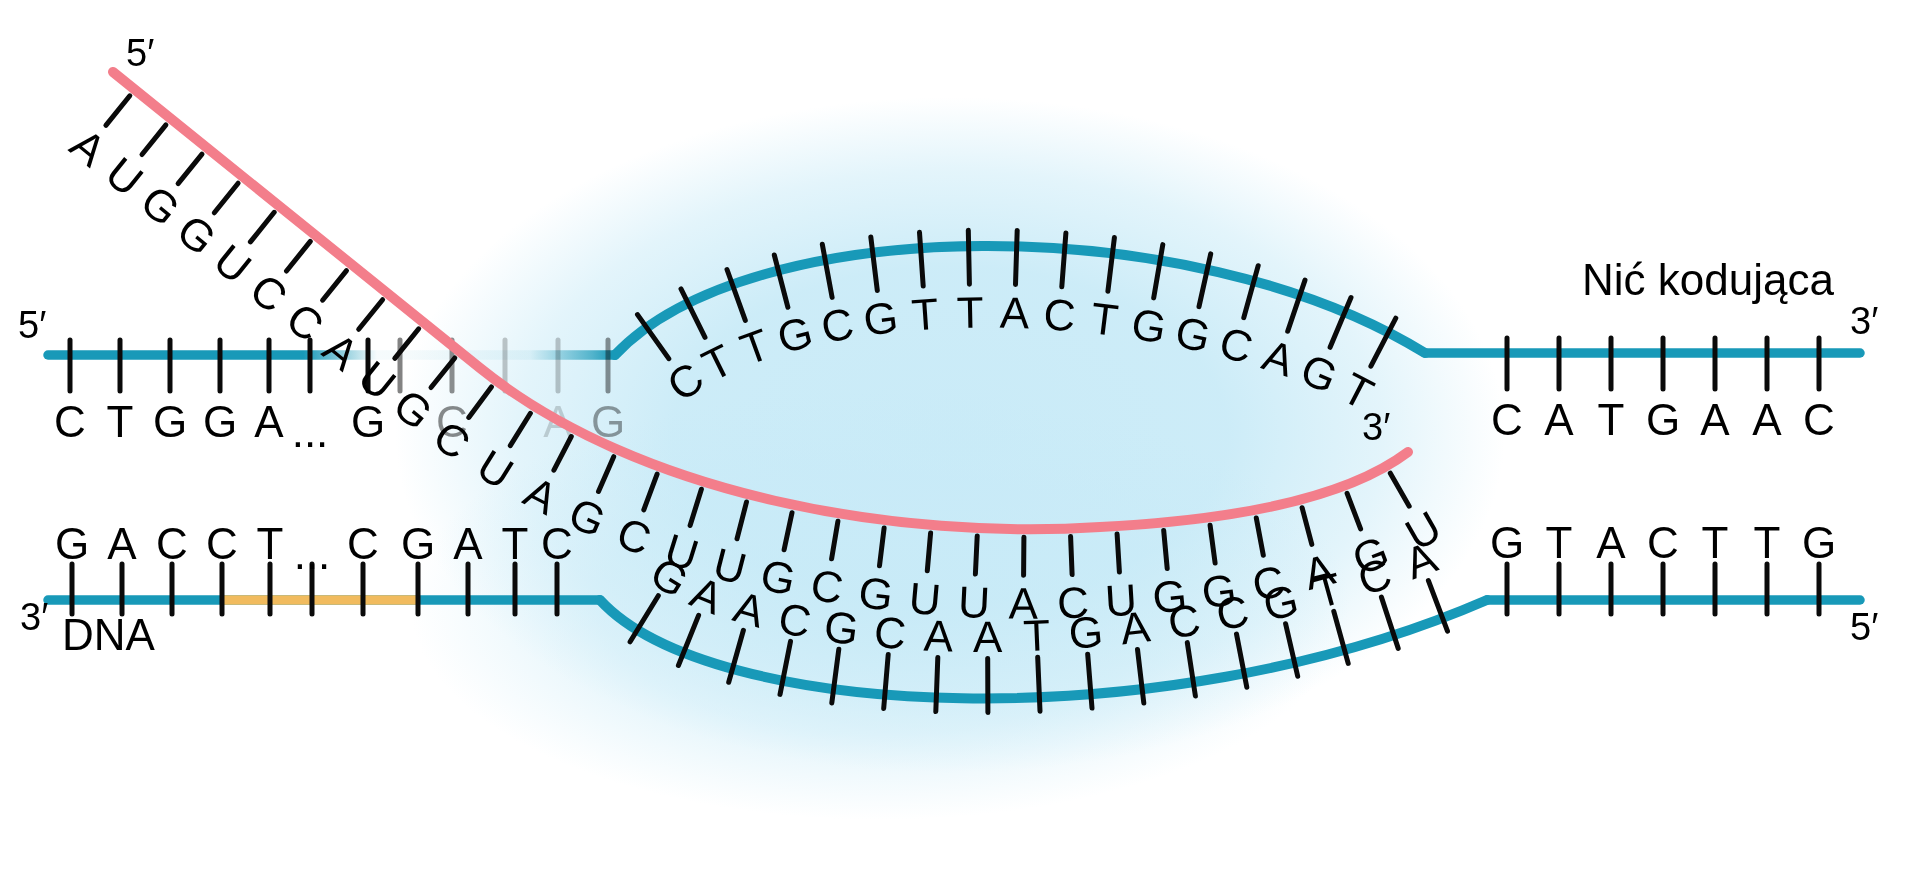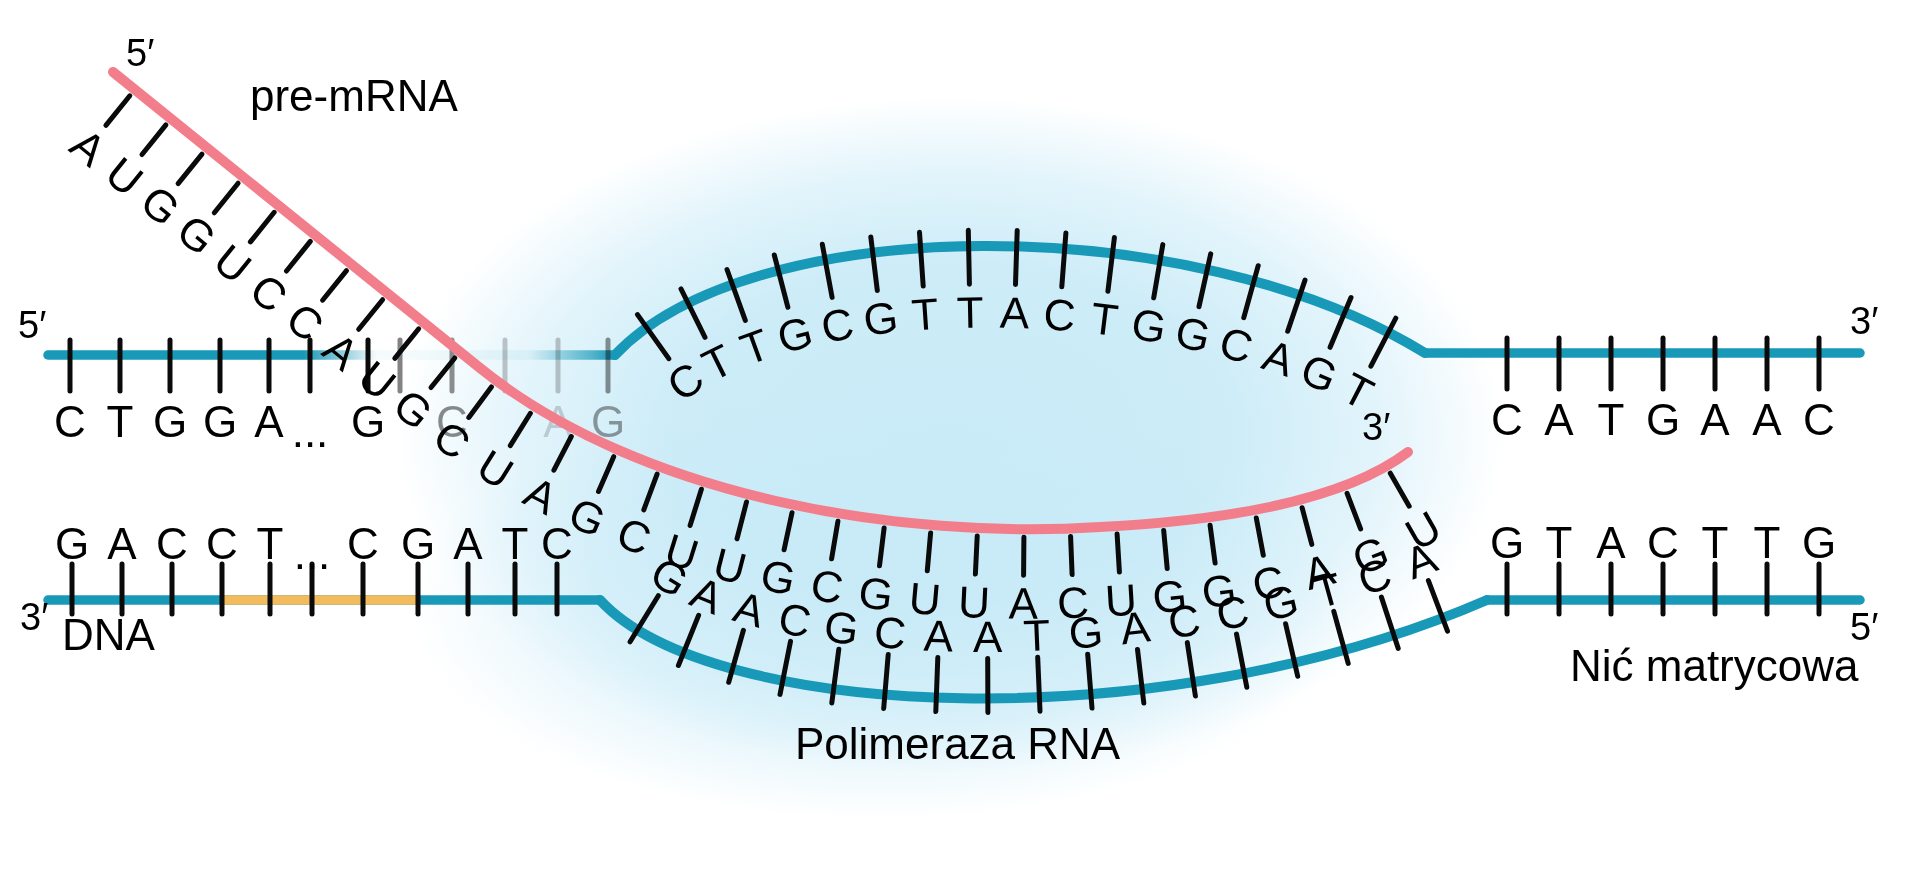--- a/index.html
+++ b/index.html
@@ -253,22 +253,20 @@
         <line x1="1302.1" y1="507.7" x2="1311.8" y2="544.4" stroke="#0a0a0a" stroke-width="5" stroke-linecap="round"></line>
         <text x="0" y="0" text-anchor="middle" dominant-baseline="central" transform="translate(1319.0 571.5) rotate(-14.8)">A</text>
         <line x1="1347.1" y1="493.4" x2="1360.6" y2="528.9" stroke="#0a0a0a" stroke-width="5" stroke-linecap="round"></line>
         <text x="0" y="0" text-anchor="middle" dominant-baseline="central" transform="translate(1370.6 555.1) rotate(-20.8)">G</text>
         <line x1="1390.3" y1="473.2" x2="1409.2" y2="506.2" stroke="#0a0a0a" stroke-width="5" stroke-linecap="round"></line>
         <text x="0" y="0" text-anchor="middle" dominant-baseline="central" transform="translate(1423.1 530.5) rotate(-29.9)">U</text>
       </g>
     </svg>
 
   <div class="lbl prime" style="left:126px;top:34px">5′</div>
-  <div class="lbl" style="left:250px;top:74px">pre-mRNA</div>
   <div class="lbl prime" style="left:18px;top:306px">5′</div>
   <div class="lbl prime" style="left:20px;top:598px">3′</div>
   <div class="lbl" style="left:62px;top:613px">DNA</div>
+  <div class="lbl" style="left:1582px;top:258px">Nić kodująca</div>
   <div class="lbl prime" style="left:1850px;top:302px">3′</div>
   <div class="lbl prime" style="left:1850px;top:608px">5′</div>
-  <div class="lbl" style="left:1570px;top:644px">Nić matrycowa</div>
-  <div class="lbl" style="left:795px;top:722px">Polimeraza RNA</div>
   <div class="lbl prime" style="left:1362px;top:408px">3′</div>
 </div>
 
 </body></html>

